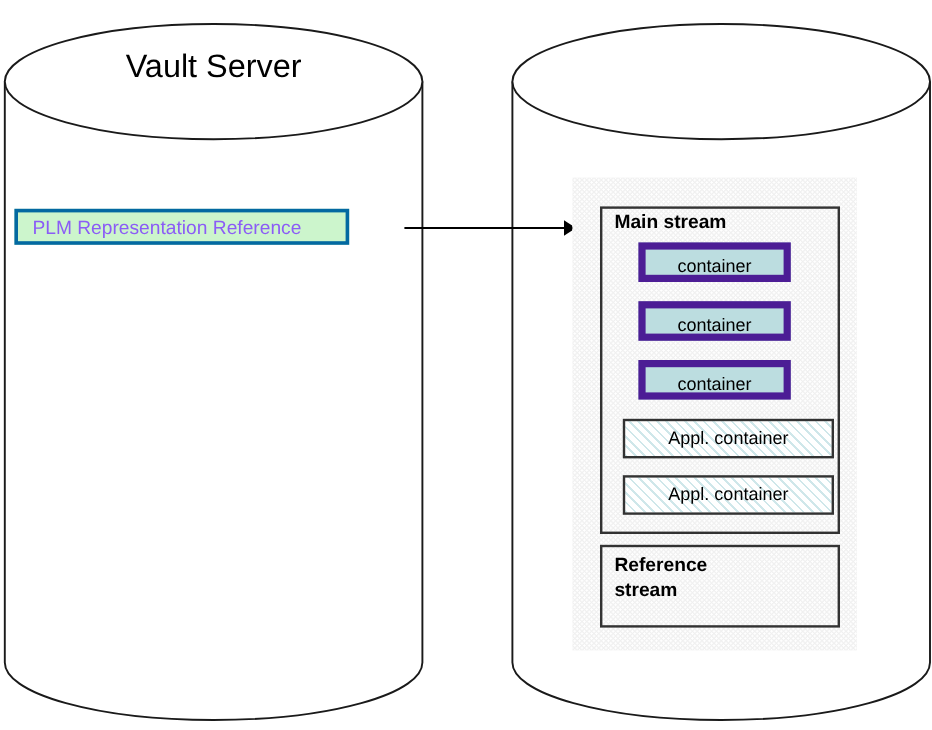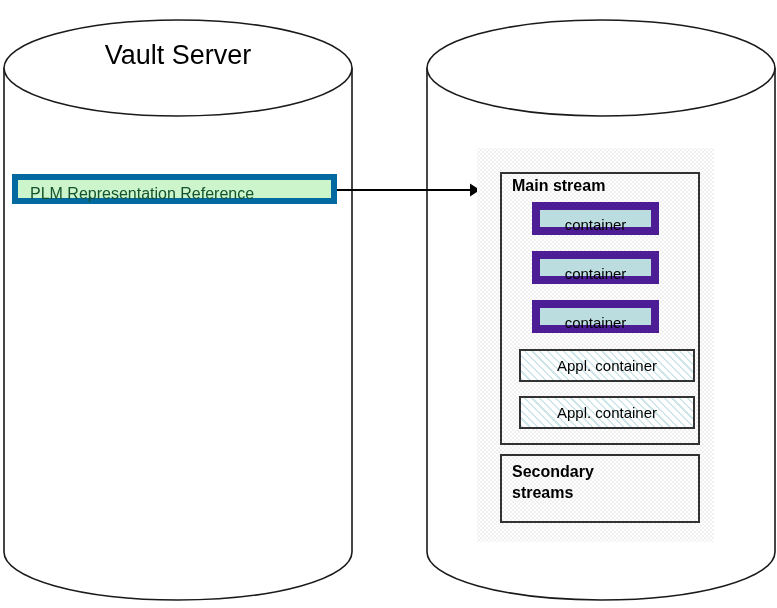--- a/index.html
+++ b/index.html
@@ -51,30 +51,30 @@
     white-space: nowrap;
   }
   #vault-title  { left: 4px;   top: 40px; width: 348px; }
   #store-title  { left: 427px; top: 40px; width: 348px; }
 
   
   #plm-ref-box {
     position: absolute;
     left: 12px;
     top: 174px;
-    width: 325px;
+    width: 279px;
     height: 30px;
     box-sizing: border-box;
-    border: 6px solid #0369a1;
+    border: 3px solid #0369a1;
     background: #ccf5cc;
     font-size: 16px;
     line-height: 28px;
     padding-left: 12px;
     white-space: nowrap;
-    color: #14532d;
+    color: #8b5cf6;
   }
 
   
   #store-panel {
     position: absolute;
     left: 477px;
     top: 148px;
     width: 237px;
     height: 394px;
     background-color: #f0f0f0;
@@ -106,21 +106,21 @@
     white-space: nowrap;
   }
 
   
   .container-box {
     position: absolute;
     left: 532px;
     width: 127px;
     height: 33px;
     box-sizing: border-box;
-    border: 8px solid #4c1d95;
+    border: 6px solid #4c1d95;
     background: #bcdde0;
     font-size: 15px;
     line-height: 29px;
     text-align: center;
     white-space: nowrap;
     color: #000;
   }
 
   
   .appl-container-box {
@@ -204,18 +204,18 @@
     <div class="container-box" style="top:251px;">container</div>
 
     <div class="container-box" style="top:300px;">container</div>
 
     <div class="appl-container-box" style="top:349px;">Appl. container</div>
 
     <div class="appl-container-box" style="top:396px;">Appl. container</div>
 
     <div id="secondary-streams-box"></div>
     <div id="secondary-streams-label">
-      <div>Secondary</div>
-      <div>streams</div>
+      <div>Reference</div>
+      <div>stream</div>
     </div>
 
   </div>
 </div>
 
 </body></html>

